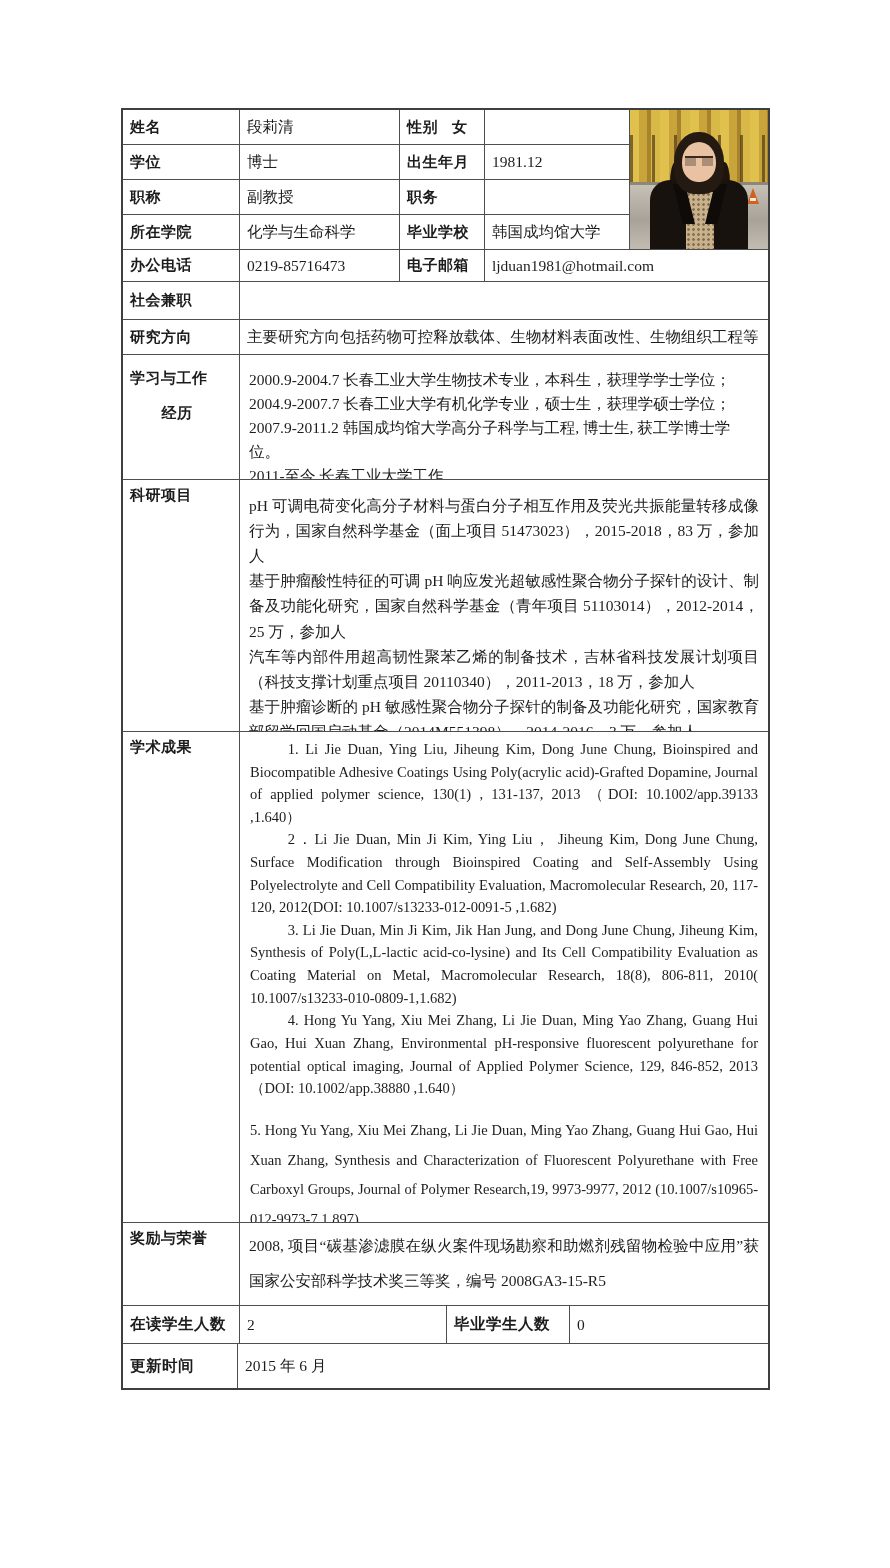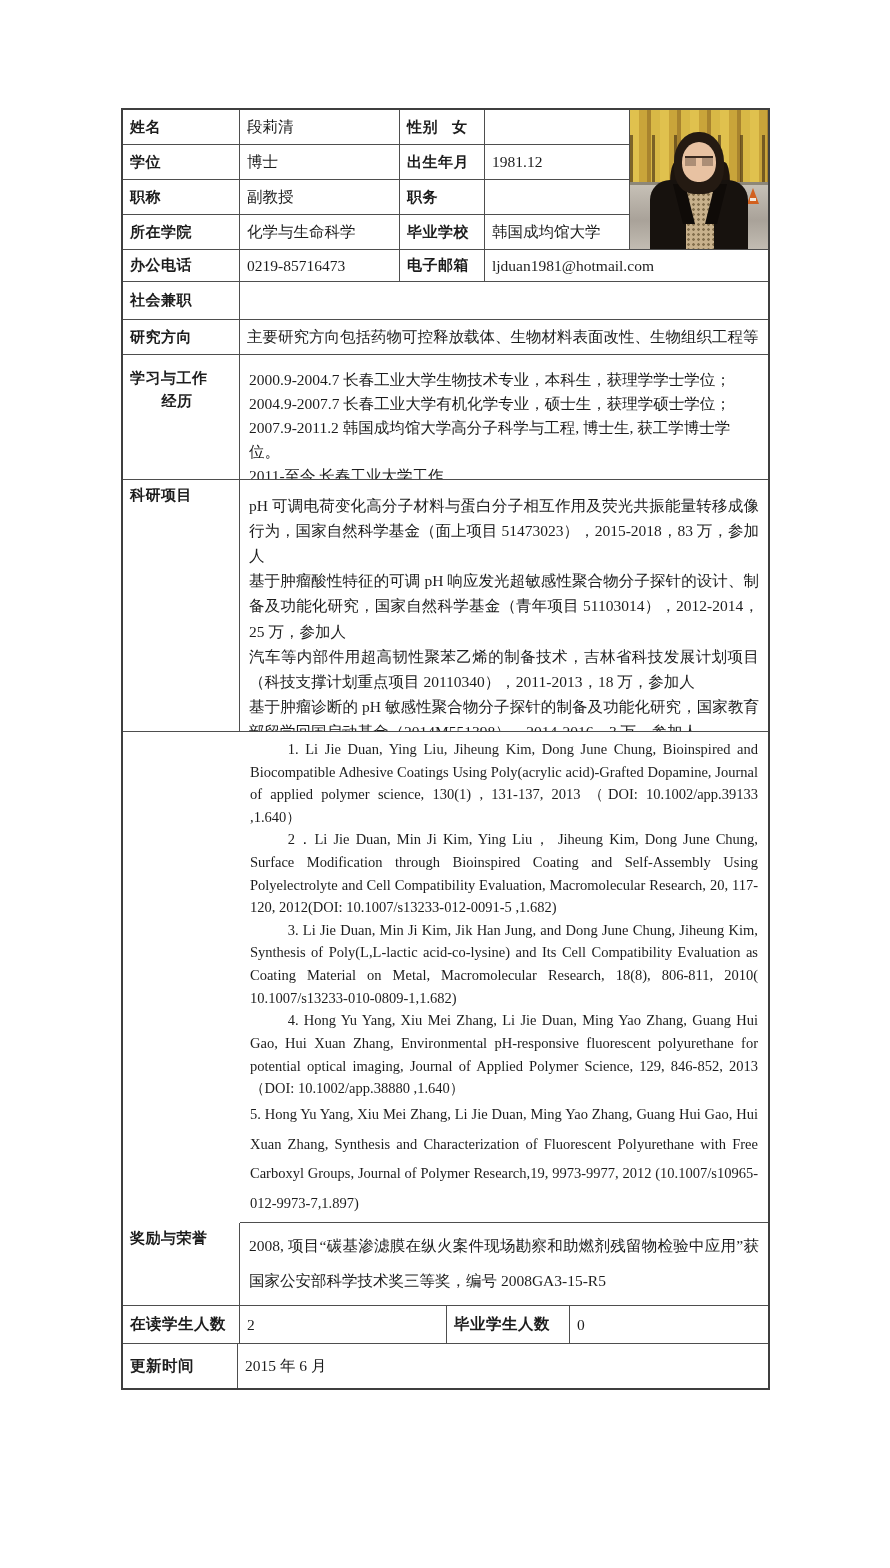--- a/index.html
+++ b/index.html
@@ -18,27 +18,27 @@
         display:flex;align-items:center;padding:0 7px;box-sizing:border-box;
         font-size:15.5px;overflow:hidden;}
   .cell.top{align-items:flex-start;padding-top:6px;}
   .no-br{border-right:none;}
   .no-bb{border-bottom:none;}
   .label{font-family:"Liberation Sans","DejaVu Sans",sans-serif;font-weight:bold;
          font-size:15px;letter-spacing:.5px;}
   .val{font-family:"Liberation Serif","DejaVu Serif",serif;}
   .pairval{margin-left:14px;}
   .twoline{display:block;padding-top:8px;}
-  .twoline .l2{padding-left:2.1em;margin-top:4px;font-family:Liberation Serif, serif;}
+  .twoline .l2{padding-left:2.1em;margin-top:16px;font-family:Liberation Serif, serif;}
   .txtblock{display:block;padding:5px 9px;line-height:1.55;margin-top:8px;}
   .expblock div{line-height:1.55;}
   .projblock p{margin:0;line-height:1.62;text-align:justify;}
   .pubblock{padding:7px 10px;font-size:14.5px;}
   .pubblock p{margin:0;line-height:1.56;text-align:justify;text-indent:2.6em;}
-  .pubblock p.wide{text-indent:0;line-height:2.06;margin-top:0;}
+  .pubblock p.wide{text-indent:0;line-height:2.06;margin-top:16px;}
   .awardblock{padding:6px 9px;line-height:2.25;text-align:justify;}
   .subrow{display:flex;padding:0;align-items:stretch;}
   .subcell{border-right:1px solid #4e4e4e;display:flex;align-items:center;
            padding:0 7px;box-sizing:border-box;font-size:15.5px;}
   
   .photo{position:relative;padding:0;overflow:hidden;background:#b9b2a6;}
   .foliage{position:absolute;left:0;top:0;width:100%;height:54%;
     background:
       repeating-linear-gradient(90deg,#e0c14e 0 9px,#c9a43a 9px 17px,#a8832e 17px 21px,#d8b846 21px 30px);}
   .trunks{position:absolute;left:0;top:18%;width:100%;height:40%;
@@ -144,20 +144,21 @@
     <div class="cell label top" style="grid-area:9/1/10/2">科研项目</div>
     <div class="cell val no-br top" style="grid-area:9/2/10/6;padding:0">
       <div class="txtblock projblock">
         <p>pH 可调电荷变化高分子材料与蛋白分子相互作用及荧光共振能量转移成像行为，国家自然科学基金（面上项目 51473023），2015-2018，83 万，参加人</p>
         <p>基于肿瘤酸性特征的可调 pH 响应发光超敏感性聚合物分子探针的设计、制备及功能化研究，国家自然科学基金（青年项目 51103014），2012-2014，25 万，参加人</p>
         <p>汽车等内部件用超高韧性聚苯乙烯的制备技术，吉林省科技发展计划项目（科技支撑计划重点项目 20110340），2011-2013，18 万，参加人</p>
         <p>基于肿瘤诊断的 pH 敏感性聚合物分子探针的制备及功能化研究，国家教育部留学回国启动基金（2014M551398），2014-2016，3 万，参加人</p>
       </div>
     </div>
 
+    <div class="cell label top" style="grid-area:10/1/11/2">学术成果</div>
     <div class="cell val no-br top pubblock" style="grid-area:10/2/11/6;display:block">
       <p>1. Li Jie Duan, Ying Liu, Jiheung Kim, Dong June Chung, Bioinspired and Biocompatible Adhesive Coatings Using Poly(acrylic acid)-Grafted Dopamine, Journal of applied polymer science, 130(1) , 131-137, 2013 （DOI: 10.1002/app.39133 ,1.640）</p>
       <p>2．Li Jie Duan, Min Ji Kim, Ying Liu， Jiheung Kim, Dong June Chung, Surface Modification through Bioinspired Coating and Self-Assembly Using Polyelectrolyte and Cell Compatibility Evaluation, Macromolecular Research, 20, 117-120, 2012(DOI: 10.1007/s13233-012-0091-5 ,1.682)</p>
       <p>3. Li Jie Duan, Min Ji Kim, Jik Han Jung, and Dong June Chung, Jiheung Kim, Synthesis of Poly(L,L-lactic acid-co-lysine) and Its Cell Compatibility Evaluation as Coating Material on Metal, Macromolecular Research, 18(8), 806-811, 2010( 10.1007/s13233-010-0809-1,1.682)</p>
       <p>4. Hong Yu Yang, Xiu Mei Zhang, Li Jie Duan, Ming Yao Zhang, Guang Hui Gao, Hui Xuan Zhang, Environmental pH-responsive fluorescent polyurethane for potential optical imaging, Journal of Applied Polymer Science, 129, 846-852, 2013 （DOI: 10.1002/app.38880 ,1.640）</p>
       <p class="wide">5. Hong Yu Yang, Xiu Mei Zhang, Li Jie Duan, Ming Yao Zhang, Guang Hui Gao, Hui Xuan Zhang, Synthesis and Characterization of Fluorescent Polyurethane with Free Carboxyl Groups, Journal of Polymer Research,19, 9973-9977, 2012 (10.1007/s10965-012-9973-7,1.897)</p>
     </div>
 
     <div class="cell label top" style="grid-area:11/1/12/2">奖励与荣誉</div>
     <div class="cell val no-br top awardblock" style="grid-area:11/2/12/6;display:block">2008, 项目“碳基渗滤膜在纵火案件现场勘察和助燃剂残留物检验中应用”获国家公安部科学技术奖三等奖，编号 2008GA3-15-R5</div>

